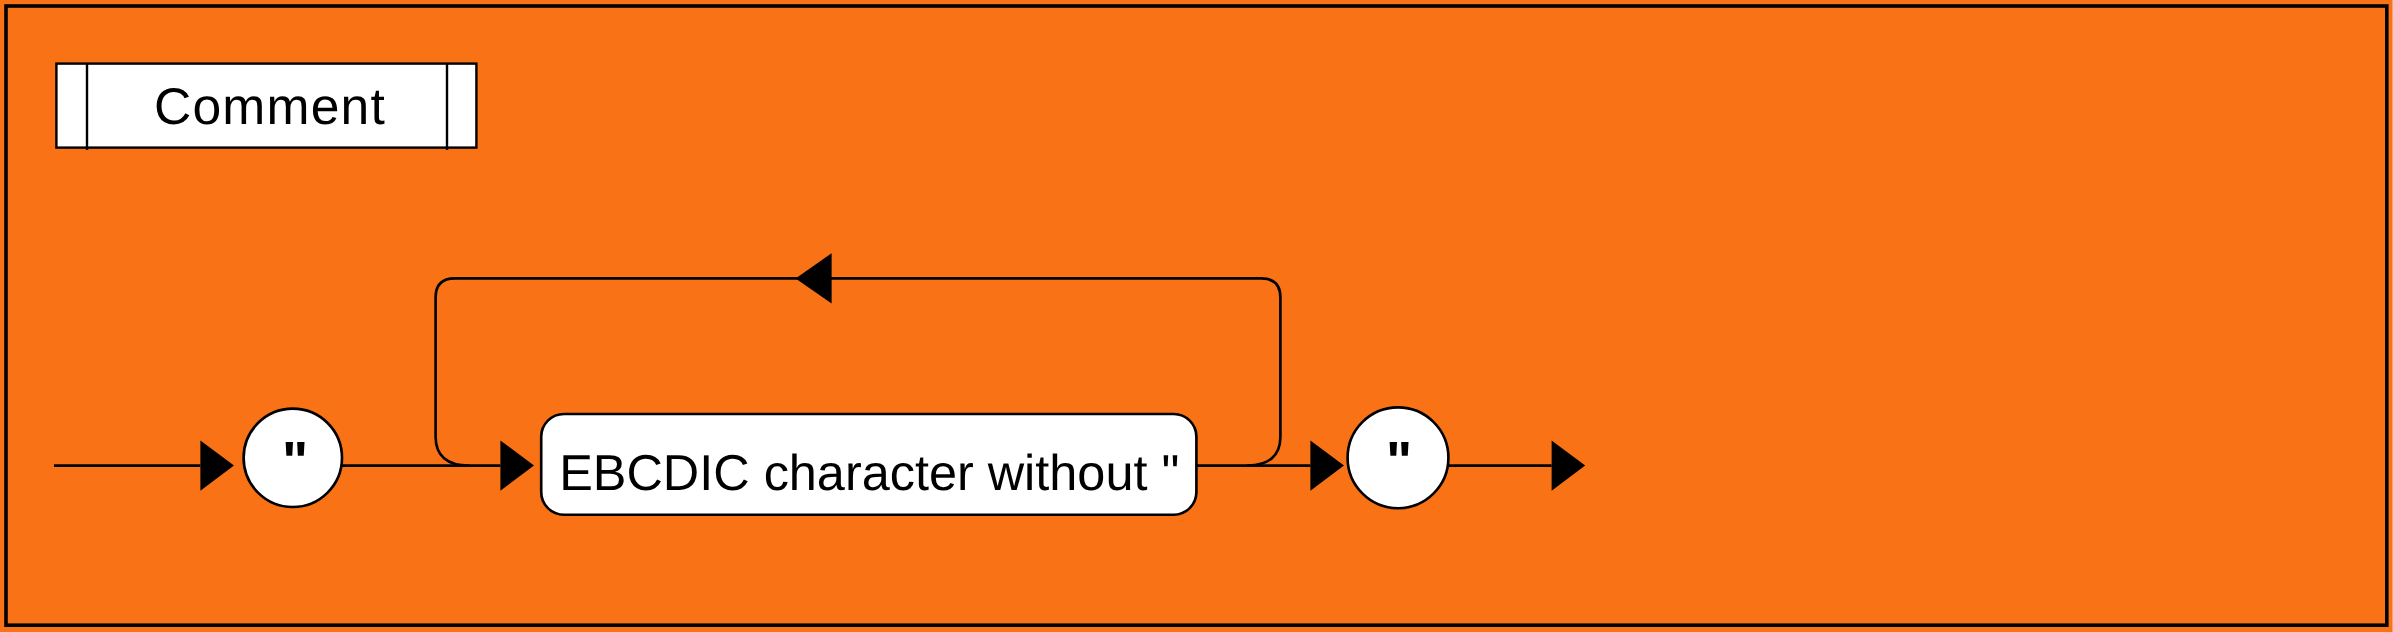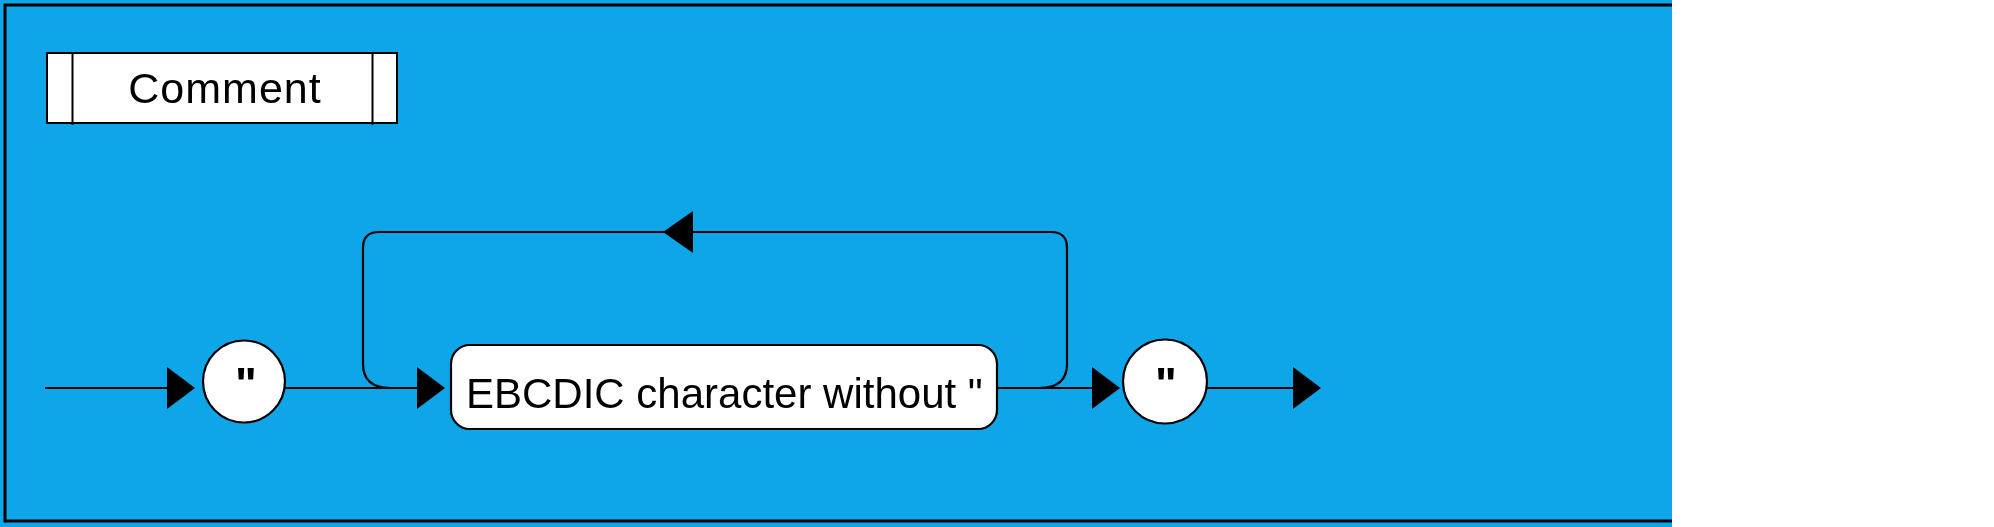--- a/index.html
+++ b/index.html
@@ -2,23 +2,23 @@
 <html><head>
 <meta charset="utf-8">
 <style>
   html, body {
     margin: 0;
     padding: 0;
     background: #ffffff;
   }
   .canvas {
     position: relative;
-    width: 1672px;
+    width: 1994px;
     height: 527px;
-    background: #0ea5e9;
+    background: #f97316;
     overflow: hidden;
   }
   svg { display: block; }
   .rail {
     fill: none;
     stroke: #000000;
     stroke-width: 2.2;
   }
   .frame {
     fill: #ffffff;

